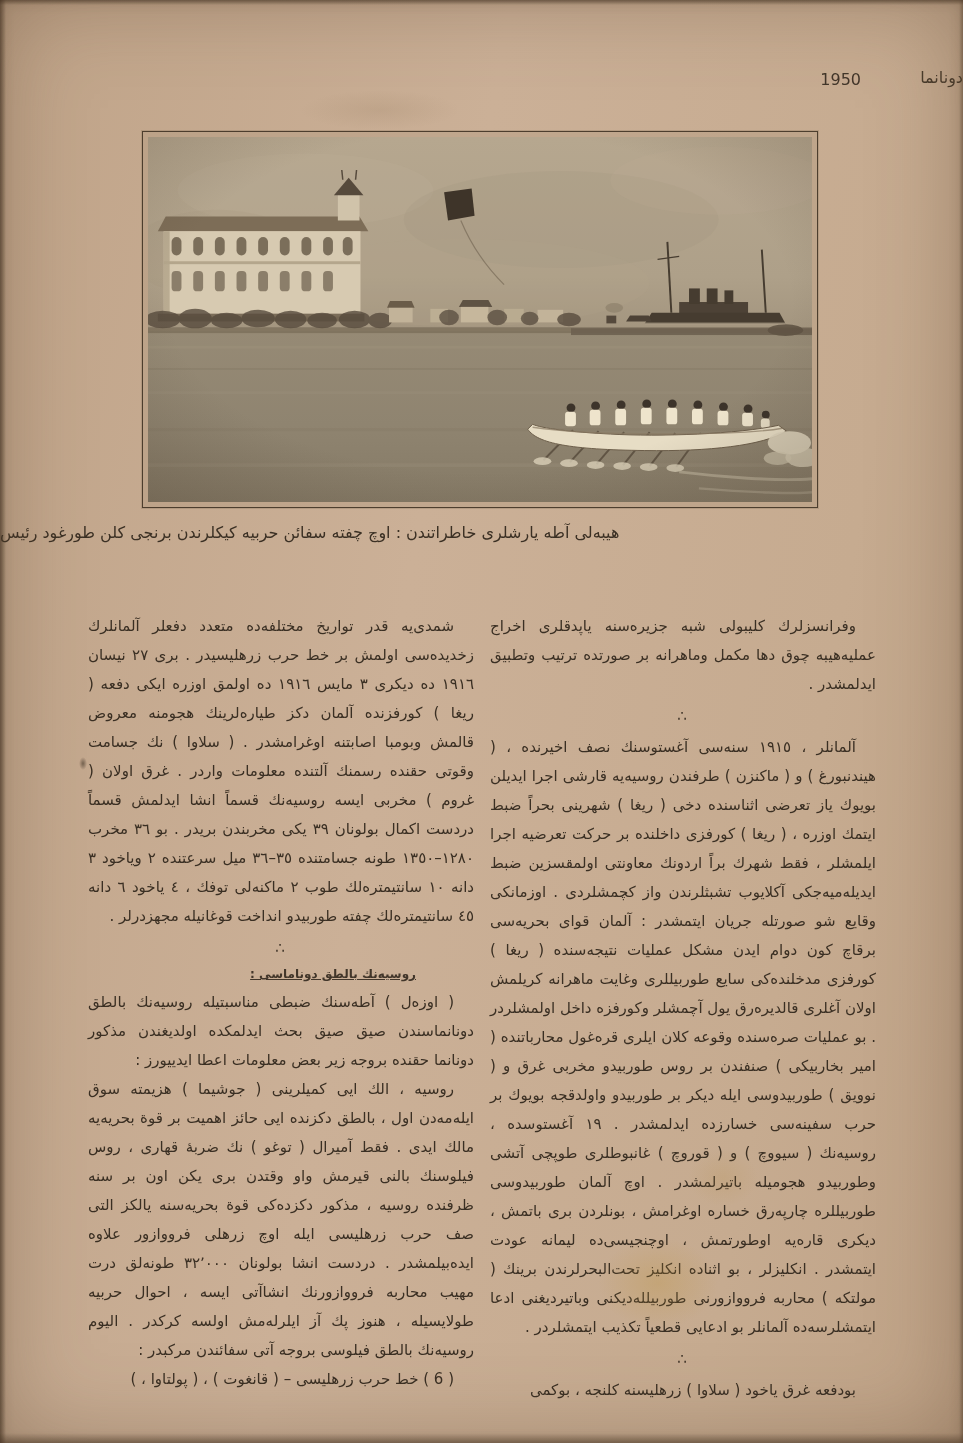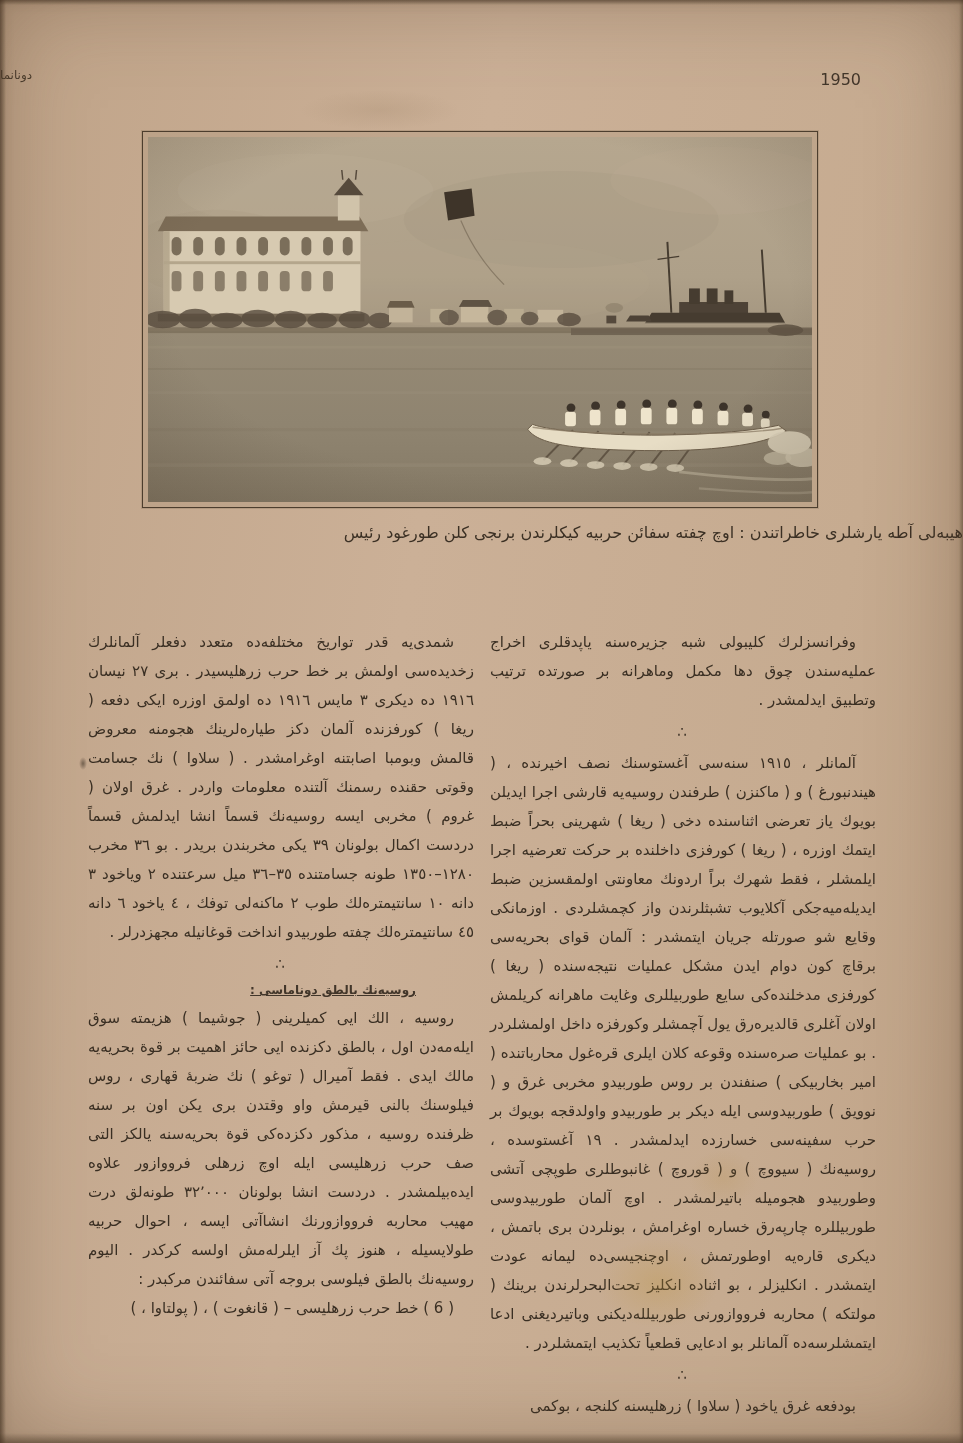--- a/index.html
+++ b/index.html
@@ -20,48 +20,48 @@
   .edge-left{position:absolute;left:0;top:0;bottom:0;width:6px;
     background:linear-gradient(90deg,rgba(56,40,26,.6),rgba(56,40,26,0));}
   .edge-top{position:absolute;left:0;top:0;right:0;height:5px;
     background:linear-gradient(rgba(56,40,26,.55),rgba(56,40,26,0));}
   .edge-bottom{position:absolute;left:0;bottom:0;right:0;height:10px;
     background:linear-gradient(rgba(56,40,26,0),rgba(56,40,26,.45));}
   .edge-right{position:absolute;right:0;top:0;bottom:0;width:4px;
     background:linear-gradient(270deg,rgba(56,40,26,.35),rgba(56,40,26,0));}
 
   .masthead{
-    position:absolute;top:68px;left:0;right:0;text-align:left;
-    font-size:12px;letter-spacing:.5px;color:#473a2b;
+    position:absolute;top:68px;left:0;right:0;text-align:right;
+    font-size:16px;letter-spacing:.5px;color:#473a2b;
   }
   .page-number{
     position:absolute;top:70px;right:102px;font-size:16px;color:#42362a;
   }
 
   .photo-frame{
     position:absolute;top:131px;left:142px;width:676px;height:377px;
     margin:0;box-sizing:border-box;
     border:1px solid rgba(56,43,29,.85);
     padding:5px;background:rgba(176,152,126,.35);
     box-shadow:0 0 0 1px rgba(120,98,74,.25);
   }
   .photo{width:100%;height:100%;overflow:hidden;background:#ab9d87;
     box-shadow:inset 0 0 18px rgba(80,62,44,.35);}
   .photo svg{display:block;width:100%;height:100%;}
 
   .caption{
-    position:absolute;top:519px;left:0;right:0;text-align:right;
+    position:absolute;top:519px;left:0;right:0;text-align:left;
     font-size:16px;line-height:27px;color:#3b3024;
   }
 
   .columns{
     position:absolute;top:612px;left:88px;width:788px;
     display:flex;gap:16px;direction:rtl;
   }
-  .col{flex:1 1 0;font-size:15px;line-height:29px;text-align:justify;color:#3a2f23;margin-top:16px;}
+  .col{flex:1 1 0;font-size:15px;line-height:29px;text-align:justify;color:#3a2f23;}
   .para{margin:0;text-indent:20px;}
   .sep{
     text-align:center;font-size:15px;line-height:16px;margin:9px 0;
     letter-spacing:2px;text-indent:0;color:#42362a;
   }
   .subhead{
     font-size:12px;line-height:18px;margin:0 0 5px;text-align:right;
     padding-right:58px;text-decoration:underline;text-indent:0;color:#42362a;
   }
 
@@ -251,31 +251,32 @@
     </div>
   </figure>
 
   <div class="caption" dir="rtl">
     <div>هيبه‌لى آطه يارشلرى خاطراتندن : اوچ چفته سفائن حربيه كيكلرندن برنجى كلن طورغود رئيس</div>
   </div>
 
   <div class="columns" dir="rtl">
 
     <div class="col">
-      <p class="para">وفرانسزلرك كليبولى شبه جزيره‌سنه ياپدقلرى اخراج عمليه‌سندن چوق دها مكمل وماهرانه بر صورتده ترتيب وتطبيق ايدلمشدر .</p>
+      <p class="para">وفرانسزلرك كليبولى شبه جزيره‌سنه ياپدقلرى اخراج عمليه‌هيبه چوق دها مكمل وماهرانه بر صورتده ترتيب وتطبيق ايدلمشدر .</p>
       <div class="sep">∴</div>
       <p class="para">آلمانلر ، ١٩١٥ سنه‌سى آغستوسنك نصف اخيرنده ، ( هيندنبورغ ) و ( ماكنزن ) طرفندن روسيه‌يه قارشى اجرا ايديلن بويوك ياز تعرضى اثناسنده دخى ( ريغا ) شهرينى بحراً ضبط ايتمك اوزره ، ( ريغا ) كورفزى داخلنده بر حركت تعرضيه اجرا ايلمشلر ، فقط شهرك براً اردونك معاونتى اولمقسزين ضبط ايديله‌ميه‌جكى آكلايوب تشبثلرندن واز كچمشلردى . اوزمانكى وقايع شو صورتله جريان ايتمشدر : آلمان قواى بحريه‌سى برقاچ كون دوام ايدن مشكل عمليات نتيجه‌سنده ( ريغا ) كورفزى مدخلندەكى سايع طوربيللرى وغايت ماهرانه كريلمش اولان آغلرى قالديره‌رق يول آچمشلر وكورفزه داخل اولمشلردر . بو عمليات صره‌سنده وقوعه كلان ايلرى قره‌غول محارباتنده ( امير بخاربيكى ) صنفندن بر روس طوربيدو مخربى غرق و ( نوويق ) طوربيدوسى ايله ديكر بر طوربيدو واولدقجه بويوك بر حرب سفينه‌سى خسارزده ايدلمشدر . ١٩ آغستوسده ، روسيه‌نك ( سيووچ ) و ( قوروچ ) غانبوطلرى طوپچى آتشى وطوربيدو هجوميله باتيرلمشدر . اوچ آلمان طوربيدوسى طوربيللره چارپه‌رق خساره اوغرامش ، بونلردن برى باتمش ، ديكرى قاره‌يه اوطورتمش ، اوچنجيسى‌ده ليمانه عودت ايتمشدر . انكليزلر ، بو اثناده انكليز تحت‌البحرلرندن برينك ( مولتكه ) محاربه فرووازورنى طوربيلله‌ديكنى وباتيرديغنى ادعا ايتمشلرسه‌ده آلمانلر بو ادعايى قطعياً تكذيب ايتمشلردر .</p>
       <div class="sep">∴</div>
       <p class="para">بودفعه غرق ياخود ( سلاوا ) زرهليسنه كلنجه ، بوكمى</p>
     </div>
 
     <div class="col">
       <p class="para">شمدى‌يه قدر تواريخ مختلفه‌ده متعدد دفعلر آلمانلرك زخديده‌سى اولمش بر خط حرب زرهليسيدر . برى ٢٧ نيسان ١٩١٦ ده ديكرى ٣ مايس ١٩١٦ ده اولمق اوزره ايكى دفعه ( ريغا ) كورفزنده آلمان دكز طياره‌لرينك هجومنه معروض قالمش وبومبا اصابتنه اوغرامشدر . ( سلاوا ) نك جسامت وقوتى حقنده رسمنك آلتنده معلومات واردر . غرق اولان ( غروم ) مخربى ايسه روسيه‌نك قسماً انشا ايدلمش قسماً دردست اكمال بولونان ٣٩ يكى مخربندن بريدر . بو ٣٦ مخرب ١٢٨٠–١٣٥٠ طونه جسامتنده ٣٥–٣٦ ميل سرعتنده ٢ وياخود ٣ دانه ١٠ سانتيمتره‌لك طوب ٢ ماكنه‌لى توفك ، ٤ ياخود ٦ دانه ٤٥ سانتيمتره‌لك چفته طوربيدو انداخت قوغانيله مجهزدرلر .</p>
       <div class="sep">∴</div>
       <h3 class="subhead">روسيه‌نك بالطق دوناماسى :</h3>
+      <p class="para">( اوزەل ) آطه‌سنك ضبطى مناسبتيله روسيه‌نك بالطق دونانماسندن صيق صيق بحث ايدلمكده اولديغندن مذكور دونانما حقنده بروجه زير بعض معلومات اعطا ايدييورز :</p>
       <p class="para">روسيه ، الك ايى كميلرينى ( جوشيما ) هزيمته سوق ايله‌مه‌دن اول ، بالطق دكزنده ايى حائز اهميت بر قوة بحريه‌يه مالك ايدى . فقط آميرال ( توغو ) نك ضربهٔ قهارى ، روس فيلوسنك بالنى قيرمش واو وقتدن برى يكن اون بر سنه ظرفنده روسيه ، مذكور دكزدەكى قوة بحريه‌سنه يالكز التى صف حرب زرهليسى ايله اوچ زرهلى فرووازور علاوه ايده‌بيلمشدر . دردست انشا بولونان ٣٢٬٠٠٠ طونه‌لق درت مهيب محاربه فرووازورنك انشاآتى ايسه ، احوال حربيه طولايسيله ، هنوز پك آز ايلرله‌مش اولسه كركدر . اليوم روسيه‌نك بالطق فيلوسى بروجه آتى سفائندن مركبدر :</p>
       <p class="para">( 6 ) خط حرب زرهليسى – ( قانغوت ) ، ( پولتاوا ، )</p>
     </div>
 
   </div>
 
   <div class="smudge"></div>
   <div class="stain2"></div>
   <div class="stain1"></div>
 

